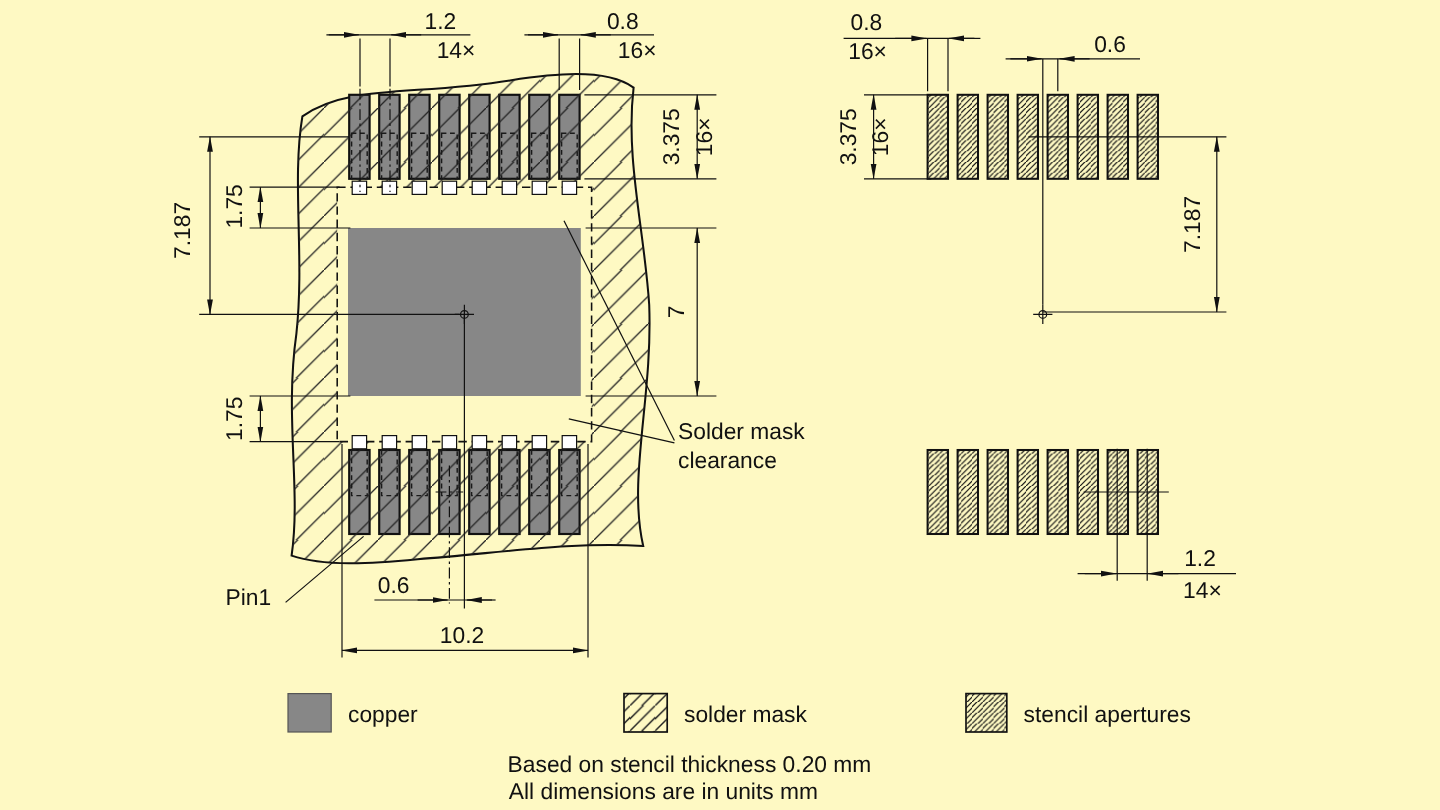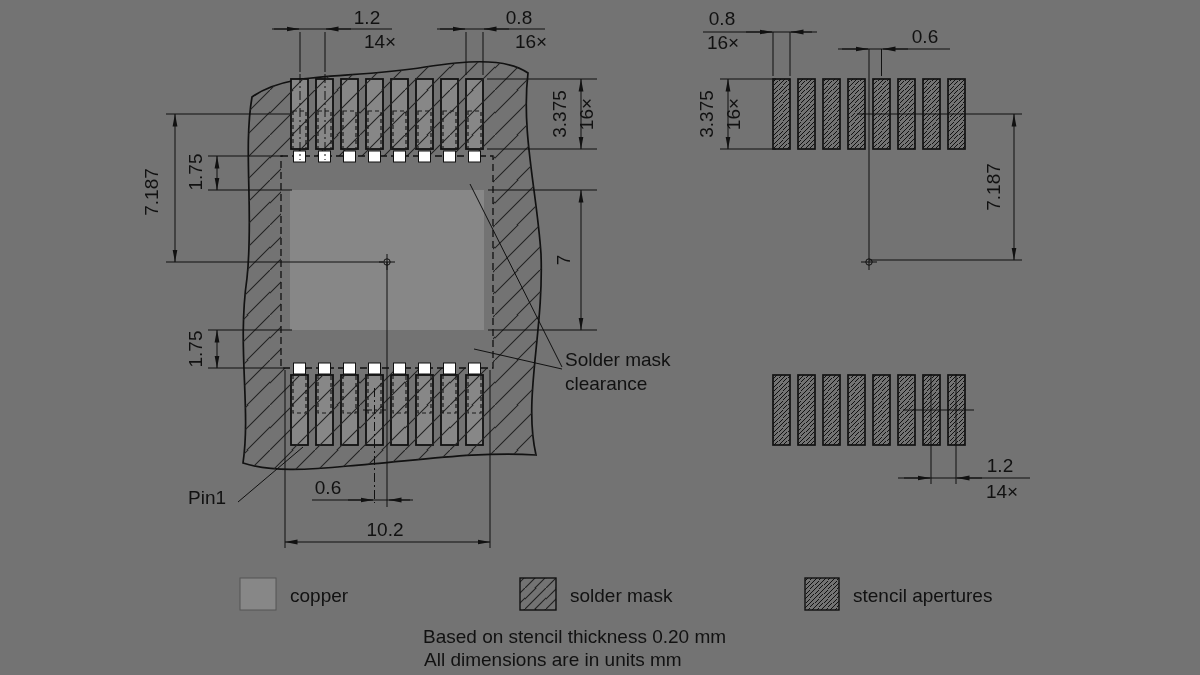--- a/index.html
+++ b/index.html
@@ -1,16 +1,16 @@
 <!DOCTYPE html>
 <html><head>
 <meta charset="utf-8">
 <style>
   html,body{margin:0;padding:0;background:#ffffff;}
-  .stage{position:relative;width:1200px;height:675px;background:#737373;overflow:hidden;
+  .stage{position:relative;width:1200px;height:675px;background:#fef9c3;overflow:hidden;
          font-family:"Liberation Sans", sans-serif;text-decoration:underline;}
   svg text{font-family:"Liberation Sans", sans-serif;fill:#111;}
   .dimtxt{font-size:19px;}
   .notetxt{font-size:19px;}
   .legtxt{font-size:19px;}
   .thin{stroke:#111;stroke-width:1;fill:none;}
   .thick{stroke:#111;stroke-width:1.7;fill:none;}
   .dashed{stroke:#111;stroke-width:1.3;fill:none;stroke-dasharray:7 4;}
   .dashdot{stroke:#111;stroke-width:1;fill:none;stroke-dasharray:9 3 2 3;}
   .padinset{stroke:#1a1a1a;stroke-width:1.2;fill:none;stroke-dasharray:4 3;}

